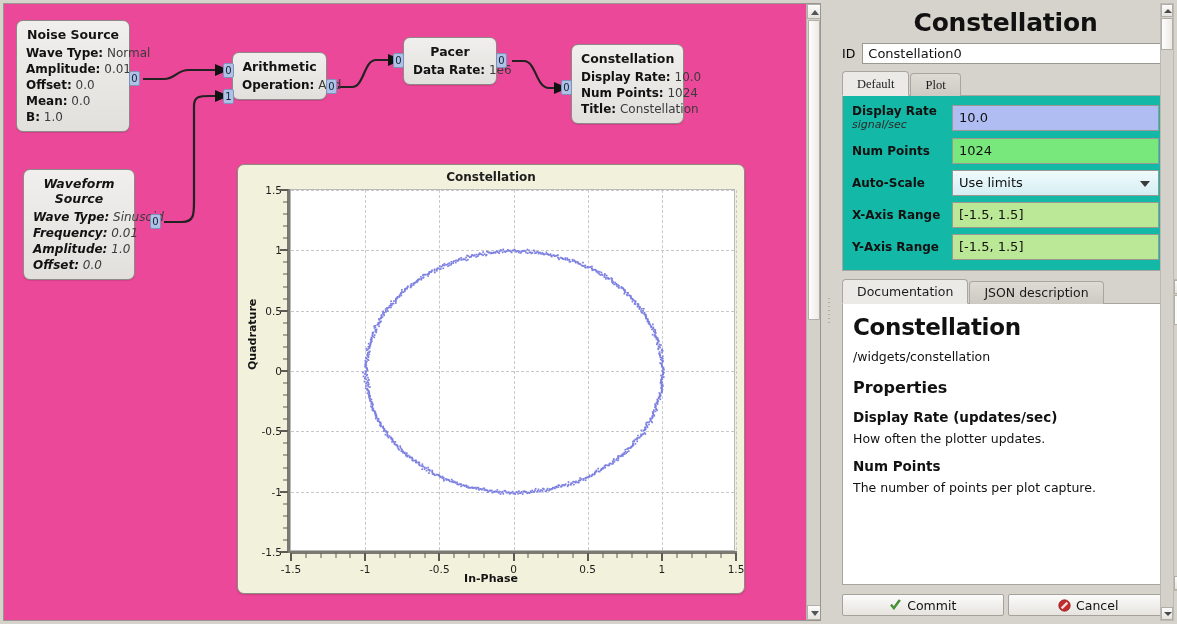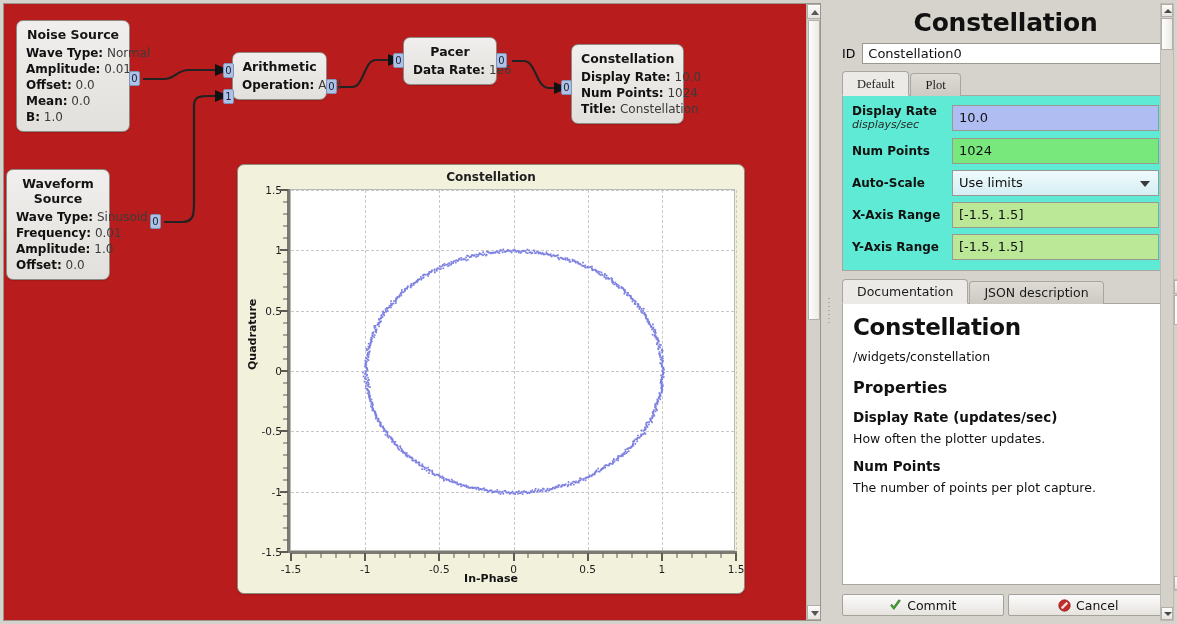--- a/index.html
+++ b/index.html
@@ -17,21 +17,21 @@
     background:#d6d2cc;
     box-sizing:border-box;padding:3px 3px 3px 3px;
   }
   .canvas-inner{
     position:relative;width:100%;height:100%;
     background:#ffffff;border:1px solid #9a968f;box-sizing:border-box;
     overflow:hidden;
   }
   .canvas{
     position:absolute;left:0;top:0;right:14px;bottom:0;
-    background:#b91c1c;overflow:hidden;
+    background:#ec4899;overflow:hidden;
   }
 
   
   .vscroll{
     position:absolute;right:0;top:0;width:14px;bottom:0;
     background:#d4d0ca;border-left:1px solid #b8b4ae;box-sizing:border-box;
   }
   .vscroll .arrow{
     position:absolute;left:0;width:14px;height:15px;
     background:linear-gradient(#fcfcfc,#e6e3de);
@@ -149,21 +149,21 @@
 
   .tabbar{display:flex;align-items:flex-end;height:25px;position:relative;z-index:2;font-family:Liberation Serif, serif;}
   .tab{
     height:23px;line-height:22px;padding:0 14px;font-size:12.5px;
     border:1px solid #a9a5a0;border-bottom:none;
     border-radius:4px 4px 0 0;background:linear-gradient(#dedad4,#cdc9c3);
     color:#1b1b1b;box-sizing:border-box;margin-right:1px;cursor:default;
   }
   .tab.active{background:#eceae6;height:25px;line-height:24px;border-bottom:1px solid #eceae6;}
   .tabpanel{
-    border:1px solid #a9a5a0;background:#5eead4;margin-top:-1px;
+    border:1px solid #a9a5a0;background:#14b8a6;margin-top:-1px;
     padding:8px 9px 10px 9px;box-sizing:border-box;
   }
 
   .form{display:grid;grid-template-columns:92px 1fr;gap:6px 8px;align-items:center;}
   .fl{font-weight:bold;font-size:12px;text-align:left;line-height:14px;color:#111;}
   .fl .sub{display:block;font-weight:normal;font-style:italic;font-size:11px;color:#2a2a2a;}
   .fv{
     height:26px;border:1px solid #9b9791;box-sizing:border-box;
     font-family:inherit;font-size:13px;padding:0 6px;line-height:24px;color:#111;
     width:100%;
@@ -262,21 +262,21 @@
         <div class="block" style="left:12px;top:16px;width:114px;">
           <div class="btitle">Noise Source</div>
           <div class="brow"><b>Wave Type:</b> <span>Normal</span></div>
           <div class="brow"><b>Amplitude:</b> <span>0.01</span></div>
           <div class="brow"><b>Offset:</b> <span>0.0</span></div>
           <div class="brow"><b>Mean:</b> <span>0.0</span></div>
           <div class="brow"><b>B:</b> <span>1.0</span></div>
         </div>
         <div class="port" style="left:125px;top:67px;">0</div>
 
-        <div class="block" style="left:2px;top:165px;width:104px;">
+        <div class="block" style="left:19px;top:165px;width:112px;font-style:italic;">
           <div class="btitle">Waveform Source</div>
           <div class="brow"><b>Wave Type:</b> <span>Sinusoid</span></div>
           <div class="brow"><b>Frequency:</b> <span>0.01</span></div>
           <div class="brow"><b>Amplitude:</b> <span>1.0</span></div>
           <div class="brow"><b>Offset:</b> <span>0.0</span></div>
         </div>
         <div class="port" style="left:146px;top:210px;">0</div>
 
         <div class="block" style="left:228px;top:48px;width:95px;">
           <div class="btitle">Arithmetic</div>
@@ -1458,21 +1458,21 @@
     <div class="tabbar">
       <div class="tab active">Default</div>
       <div class="tab">Plot</div>
     </div>
 
     <div class="tabpanel">
       <div class="form">
 
         <div class="fl">
           <span>Display Rate</span>
-          <span class="sub">displays/sec</span>
+          <span class="sub">signal/sec</span>
         </div>
         <div class="fv blue">10.0</div>
 
         <div class="fl">Num Points</div>
         <div class="fv green">1024</div>
 
         <div class="fl">Auto-Scale</div>
         <div class="fv select">
           <span>Use limits</span>
           <span class="caret"></span>

